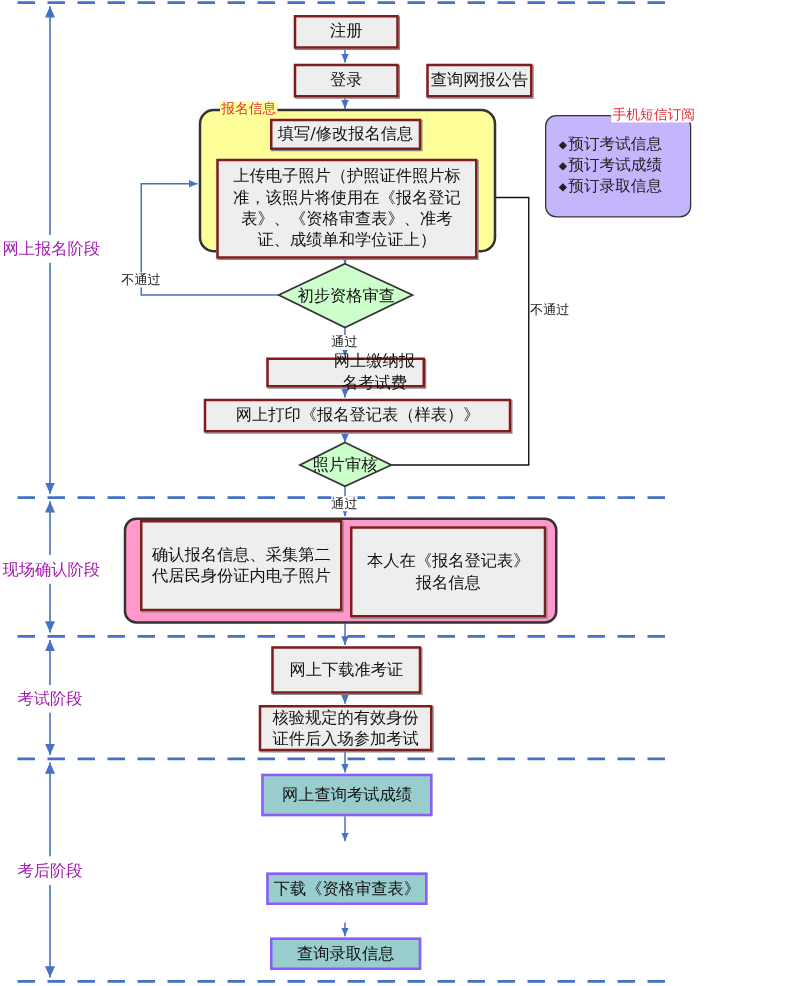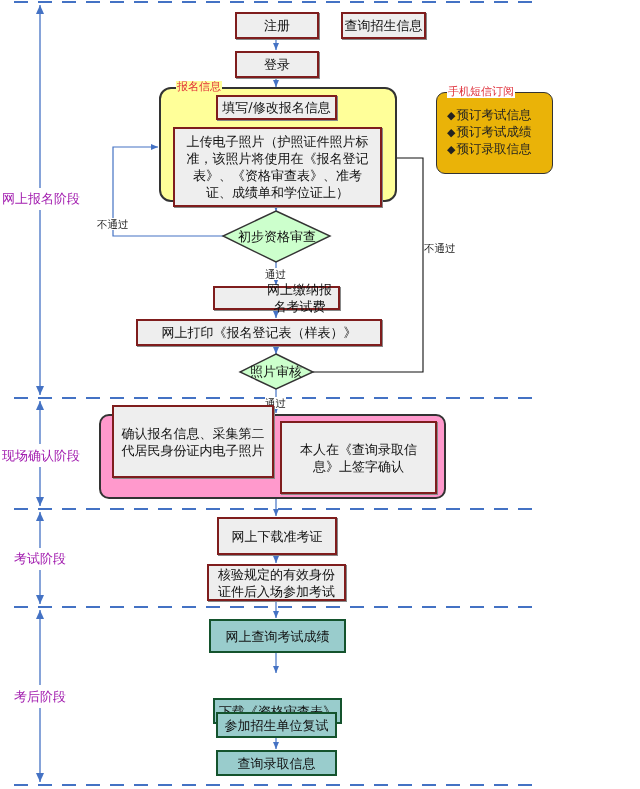--- a/index.html
+++ b/index.html
@@ -2,33 +2,33 @@
 <html><head>
   <meta charset="utf-8">
   <style>
     html, body { margin: 0; padding: 0; background: #ffffff; }
     body { width: 640px; height: 789px; position: relative; overflow: hidden;
            font-family: "DejaVu Serif", "Liberation Serif", serif; }
     #diagram { position: absolute; left: 0; top: 0; width: 640px; height: 789px; }
     .node { position: absolute; box-sizing: border-box; display: flex; align-items: center;
             justify-content: center; text-align: center; color: #111; line-height: 17px; }
     .gray { background: #eeeeee; border: 2px solid #7f1d1d; box-shadow: 1px 1px 0 #888; font-size: 13px; }
-    .teal { background: #99cccc; border: 2px solid #14532d; font-size: 13px; }
+    .teal { background: #99cccc; border: 2px solid #8b5cf6; font-size: 13px; }
     .stage-label { position: absolute; color: #a21caf; font-size: 13px; background: #fff;
                    padding: 2px 0; white-space: nowrap; }
     .group-yellow { position: absolute; background: #ffff99; border: 2px solid #333;
                     border-radius: 12px; box-sizing: border-box; }
     .group-pink { position: absolute; background: #ff99cc; border: 2px solid #333;
                   border-radius: 10px; box-sizing: border-box; }
     .group-title { position: absolute; color: #e0303a; font-size: 11px; background: #ffff99;
                    padding: 0 1px; white-space: nowrap; line-height: 12px; }
-    .sms-box { position: absolute; background: #eab308; border: 1.5px solid #333;
-               border-radius: 9px; box-sizing: border-box; }
+    .sms-box { position: absolute; background: #c4b5fd; border: 1.5px solid #333;
+               border-radius: 9px; box-sizing: border-box; font-family: Liberation Mono, monospace; }
     .sms-title { position: absolute; color: #e0303a; font-size: 11px; background: #ffffff;
-                 padding: 0 1px; white-space: nowrap; line-height: 12px; }
+                 padding: 0 1px; white-space: nowrap; line-height: 12px; margin-left: 42px; }
     .sms-item { position: absolute; left: 10px; font-size: 12.5px; color: #222; white-space: nowrap; }
     .sms-item .bullet { font-size: 11px; margin-right: 1px; }
     .edge-label { position: absolute; font-size: 10.5px; color: #222; background: #fff;
                   white-space: nowrap; line-height: 12px; }
     .diamond-text { position: absolute; font-size: 13px; color: #111; white-space: nowrap;
                     transform: translate(-50%, -50%); }
   </style>
 </head>
 <body>
 
@@ -89,22 +89,22 @@
     <polygon points="276,211 330,236 276,262 223,236" fill="#ccffcc" stroke="#333" stroke-width="1.4"></polygon>
     <polygon points="276,354 313,372 276,389 240,372" fill="#ccffcc" stroke="#333" stroke-width="1.4"></polygon>
   </svg>
 
   <div class="stage-label" style="left:2px; top:188px;">网上报名阶段</div>
   <div class="stage-label" style="left:2px; top:445px;">现场确认阶段</div>
   <div class="stage-label" style="left:14px; top:548px;">考试阶段</div>
   <div class="stage-label" style="left:14px; top:686px;">考后阶段</div>
 
   <div class="node gray" style="left:235px; top:12px; width:84px; height:27px;">注册</div>
-  <div class="node gray" style="left:341px; top:12px; width:85px; height:27px;">查询招生信息</div>
   <div class="node gray" style="left:235px; top:51px; width:84px; height:27px;">登录</div>
+  <div class="node gray" style="left:341px; top:51px; width:85px; height:27px;">查询网报公告</div>
 
   <div class="group-yellow" style="left:159px; top:87px; width:238px; height:115px;"></div>
   <div class="group-title" style="left:176px; top:81px;">报名信息</div>
   <div class="node gray" style="left:216px; top:95px; width:121px; height:25px;">填写/修改报名信息</div>
   <div class="node gray" style="left:173px; top:127px; width:209px; height:80px; padding:0 6px;">上传电子照片（护照证件照片标准，该照片将使用在《报名登记表》、《资格审查表》、准考证、成绩单和学位证上）</div>
 
   <div class="sms-box" style="left:436px; top:92px; width:117px; height:82px;">
     <div class="sms-item" style="top:14px;"><span class="bullet">◆</span><span>预订考试信息</span></div>
     <div class="sms-item" style="top:31px;"><span class="bullet">◆</span><span>预订考试成绩</span></div>
     <div class="sms-item" style="top:48px;"><span class="bullet">◆</span><span>预订录取信息</span></div>
@@ -113,26 +113,25 @@
 
   <div class="diamond-text" style="left:277px; top:237px;">初步资格审查</div>
   <div class="diamond-text" style="left:276px; top:372px;">照片审核</div>
 
   <div class="edge-label" style="left:97px; top:218px;">不通过</div>
   <div class="edge-label" style="left:424px; top:242px;">不通过</div>
   <div class="edge-label" style="left:265px; top:268px;">通过</div>
   <div class="edge-label" style="left:265px; top:397px;">通过</div>
 
   <div class="node gray" style="left:213px; top:286px; width:127px; height:24px;padding-left:46px;">网上缴纳报名考试费</div>
-  <div class="node gray" style="left:136px; top:319px; width:246px; height:27px;">网上打印《报名登记表（样表）》</div>
+  <div class="node gray" style="left:163px; top:319px; width:246px; height:27px;">网上打印《报名登记表（样表）》</div>
 
   <div class="group-pink" style="left:99px; top:414px; width:347px; height:85px;"></div>
-  <div class="node gray" style="left:112px; top:405px; width:162px; height:73px; padding:0 6px;">确认报名信息、采集第二代居民身份证内电子照片</div>
-  <div class="node gray" style="left:280px; top:421px; width:157px; height:73px; padding:0 8px;">本人在《查询录取信息》上签字确认</div>
+  <div class="node gray" style="left:112px; top:416px; width:162px; height:73px; padding:0 6px;">确认报名信息、采集第二代居民身份证内电子照片</div>
+  <div class="node gray" style="left:280px; top:421px; width:157px; height:73px; padding:0 8px;">本人在《报名登记表》报名信息</div>
 
   <div class="node gray" style="left:217px; top:517px; width:120px; height:38px;">网上下载准考证</div>
   <div class="node gray" style="left:207px; top:564px; width:139px; height:37px; padding:0 6px;">核验规定的有效身份证件后入场参加考试</div>
 
   <div class="node teal" style="left:209px; top:619px; width:137px; height:34px;">网上查询考试成绩</div>
   <div class="node teal" style="left:213px; top:674px; width:129px; height:26px;margin-top:24px;">下载《资格审查表》</div>
-  <div class="node teal" style="left:216px; top:712px; width:121px; height:26px;">参加招生单位复试</div>
   <div class="node teal" style="left:216px; top:750px; width:121px; height:26px;">查询录取信息</div>
 </div>
 
 </body></html>

